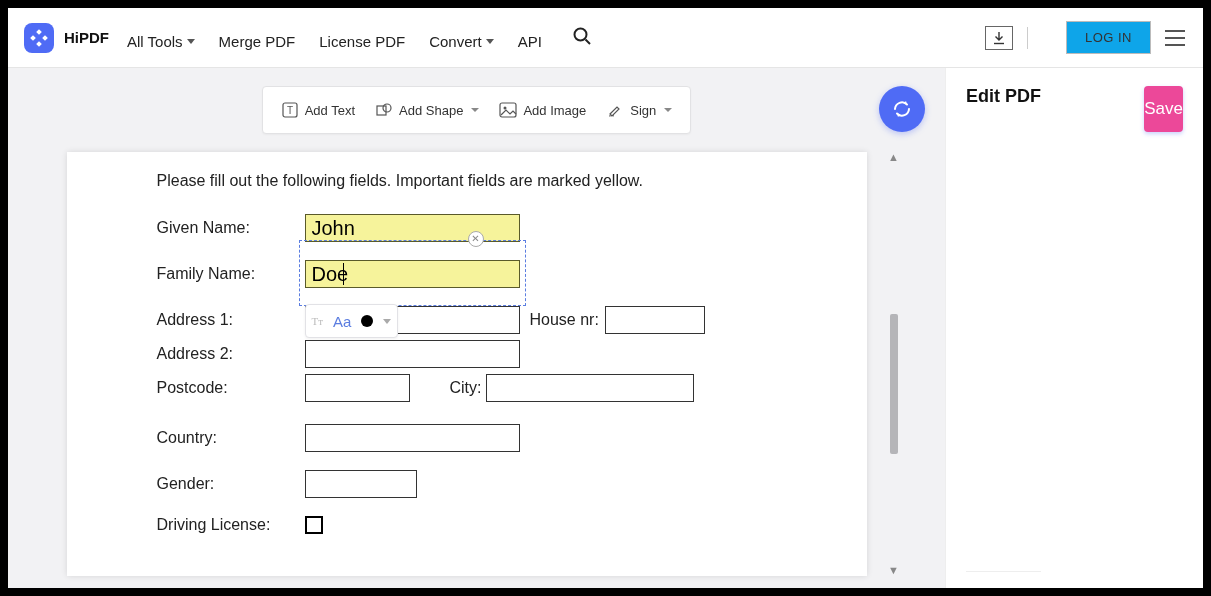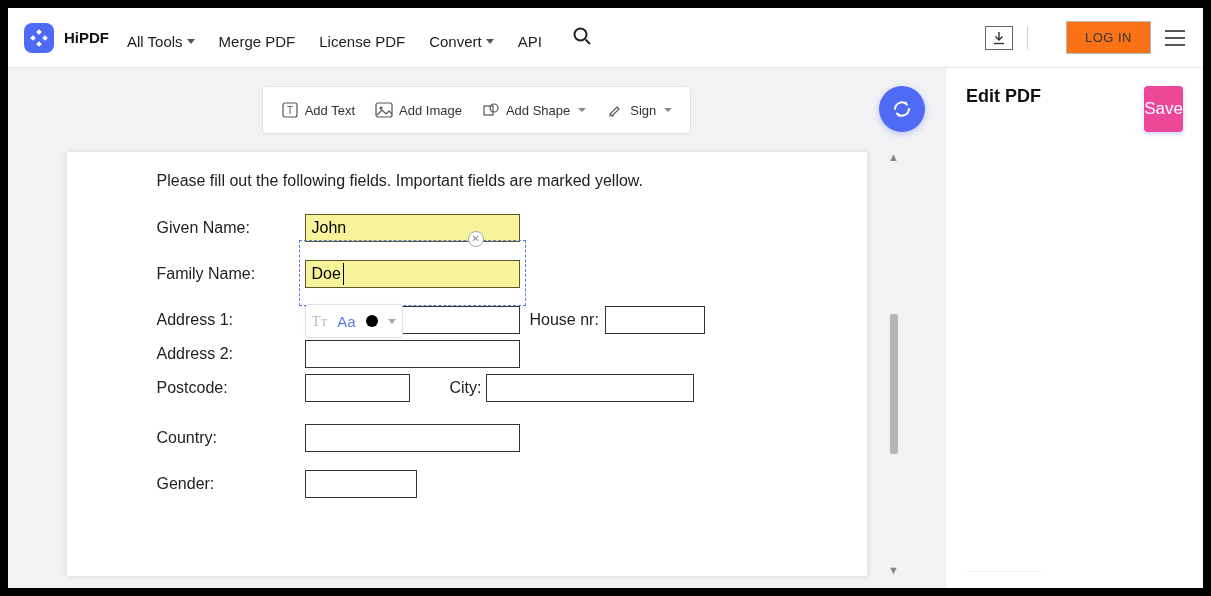--- a/index.html
+++ b/index.html
@@ -76,21 +76,21 @@
   }
   .divider-v {
     width:1px;height:22px;background:#ccc;
   }
   .login-btn {
     border:1px solid #bbb;
     padding: 8px 18px;
     font-size: 13px;
     letter-spacing: .5px;
     color:#333;
-    background:#f97316;
+    background:#0ea5e9;
     cursor:pointer;
     margin-left:24px;
   }
   .hamburger {
     width:20px;height:16px;
     display:flex;flex-direction:column;justify-content:space-between;
     cursor:pointer;
   }
   .hamburger span{height:2px;background:#555;display:block;}
   
@@ -185,21 +185,21 @@
   }
   .form-row.tight{margin-bottom:6px;}
   .label{
     width:148px;
   }
   .yellow-input{
     background:#f6f39b;
     border:1px solid #5a5a2a;
     width:215px;height:28px;
     padding:2px 6px;
-    font-size:16px;
+    font-size:20px;
   }
   .plain-input{
     background:#fff;border:1px solid #333;
     height:28px;padding:2px 6px;font-size:16px;
   }
   .w215{width:215px;}
   .w105{width:105px;}
   .w100s{width:100px;}
   .w208{width:208px;}
   .w112{width:112px;}
@@ -236,21 +236,21 @@
     top:-2px;
     height:34px;
     background:#fff;
     border:1px solid #e2e2e6;
     border-radius:4px;
     box-shadow:0 1px 3px rgba(0,0,0,.06);
     display:flex;align-items:center;
     padding:0 6px;
     gap:10px;
   }
-  .fmt-Tt{font-family:Liberation Serif, serif;color:#bbb;font-size:15px;}
+  .fmt-Tt{font-family:Liberation Serif, serif;color:#bbb;font-size:11px;}
   .fmt-Aa{color:#5b7de0;font-size:15px;}
   .fmt-dot{width:12px;height:12px;border-radius:50%;background:#000;}
   .fmt-chev{
     width:0;height:0;border-left:4px solid transparent;border-right:4px solid transparent;
     border-top:5px solid #aaa;
   }
   
   .right-panel{
     width:258px;
     background:#fff;
@@ -337,37 +337,37 @@
           <span class="tb-icon">
             <svg width="16" height="16" viewBox="0 0 16 16">
                 <rect x="1" y="1" width="14" height="14" stroke="#555" fill="none" stroke-width="1.2" rx="2"></rect>
                 <text x="8" y="12" text-anchor="middle" font-size="10" fill="#555">T</text>
               </svg>
           </span>
           <span>Add Text</span>
         </div>
         <div class="tb-item">
           <span class="tb-icon">
+            <svg width="16" height="16" viewBox="0 0 16 16">
+                <rect x="1" y="4" width="9" height="9" stroke="#555" fill="none" stroke-width="1.2"></rect>
+                <circle cx="11" cy="6" r="4" stroke="#555" fill="none" stroke-width="1.2"></circle>
+              </svg>
+          </span>
+          <span>Add Shape</span>
+          <span class="tb-chev"></span>
+        </div>
+        <div class="tb-item">
+          <span class="tb-icon">
             <svg width="18" height="16" viewBox="0 0 18 16">
                 <rect x="1" y="1" width="16" height="14" stroke="#555" fill="none" stroke-width="1.2" rx="2"></rect>
                 <circle cx="6" cy="6" r="1.5" fill="#555"></circle>
                 <path d="M2 13 L7 8 L11 12 L14 9 L17 12" stroke="#555" fill="none" stroke-width="1.2"></path>
               </svg>
           </span>
           <span>Add Image</span>
-        </div>
-        <div class="tb-item">
-          <span class="tb-icon">
-            <svg width="16" height="16" viewBox="0 0 16 16">
-                <rect x="1" y="4" width="9" height="9" stroke="#555" fill="none" stroke-width="1.2"></rect>
-                <circle cx="11" cy="6" r="4" stroke="#555" fill="none" stroke-width="1.2"></circle>
-              </svg>
-          </span>
-          <span>Add Shape</span>
-          <span class="tb-chev"></span>
         </div>
         <div class="tb-item">
           <span class="tb-icon">
             <svg width="16" height="16" viewBox="0 0 16 16">
                 <path d="M3 12 L10 5 L12 7 L5 14 Z" stroke="#555" fill="none" stroke-width="1.2"></path>
                 <path d="M2 14 c2 0 3 -1 5 0" stroke="#555" fill="none" stroke-width="1"></path>
               </svg>
           </span>
           <span>Sign</span>
           <span class="tb-chev"></span>
@@ -431,20 +431,24 @@
           <span class="label">Country:</span>
           <input class="plain-input w215" value="" style="">
         </div>
 
         <div class="form-row">
           <span class="label">Gender:</span>
           <input class="plain-input w112" value="" style="">
         </div>
 
 
+        <div class="form-row" style="margin-bottom:0;">
+          <span class="label">Driving License:</span>
+          <span class="checkbox"></span>
+        </div>
       </div>
       <div class="page-scrollbar">
         <div class="sb-arrow" style="position:absolute;top:0;left:0;right:0;">▲</div>
         <div class="sb-track">
               <div class="sb-thumb"></div>
             </div>
         <div class="sb-arrow" style="position:absolute;bottom:0;left:0;right:0;">▼</div>
       </div>
       </div>
 

